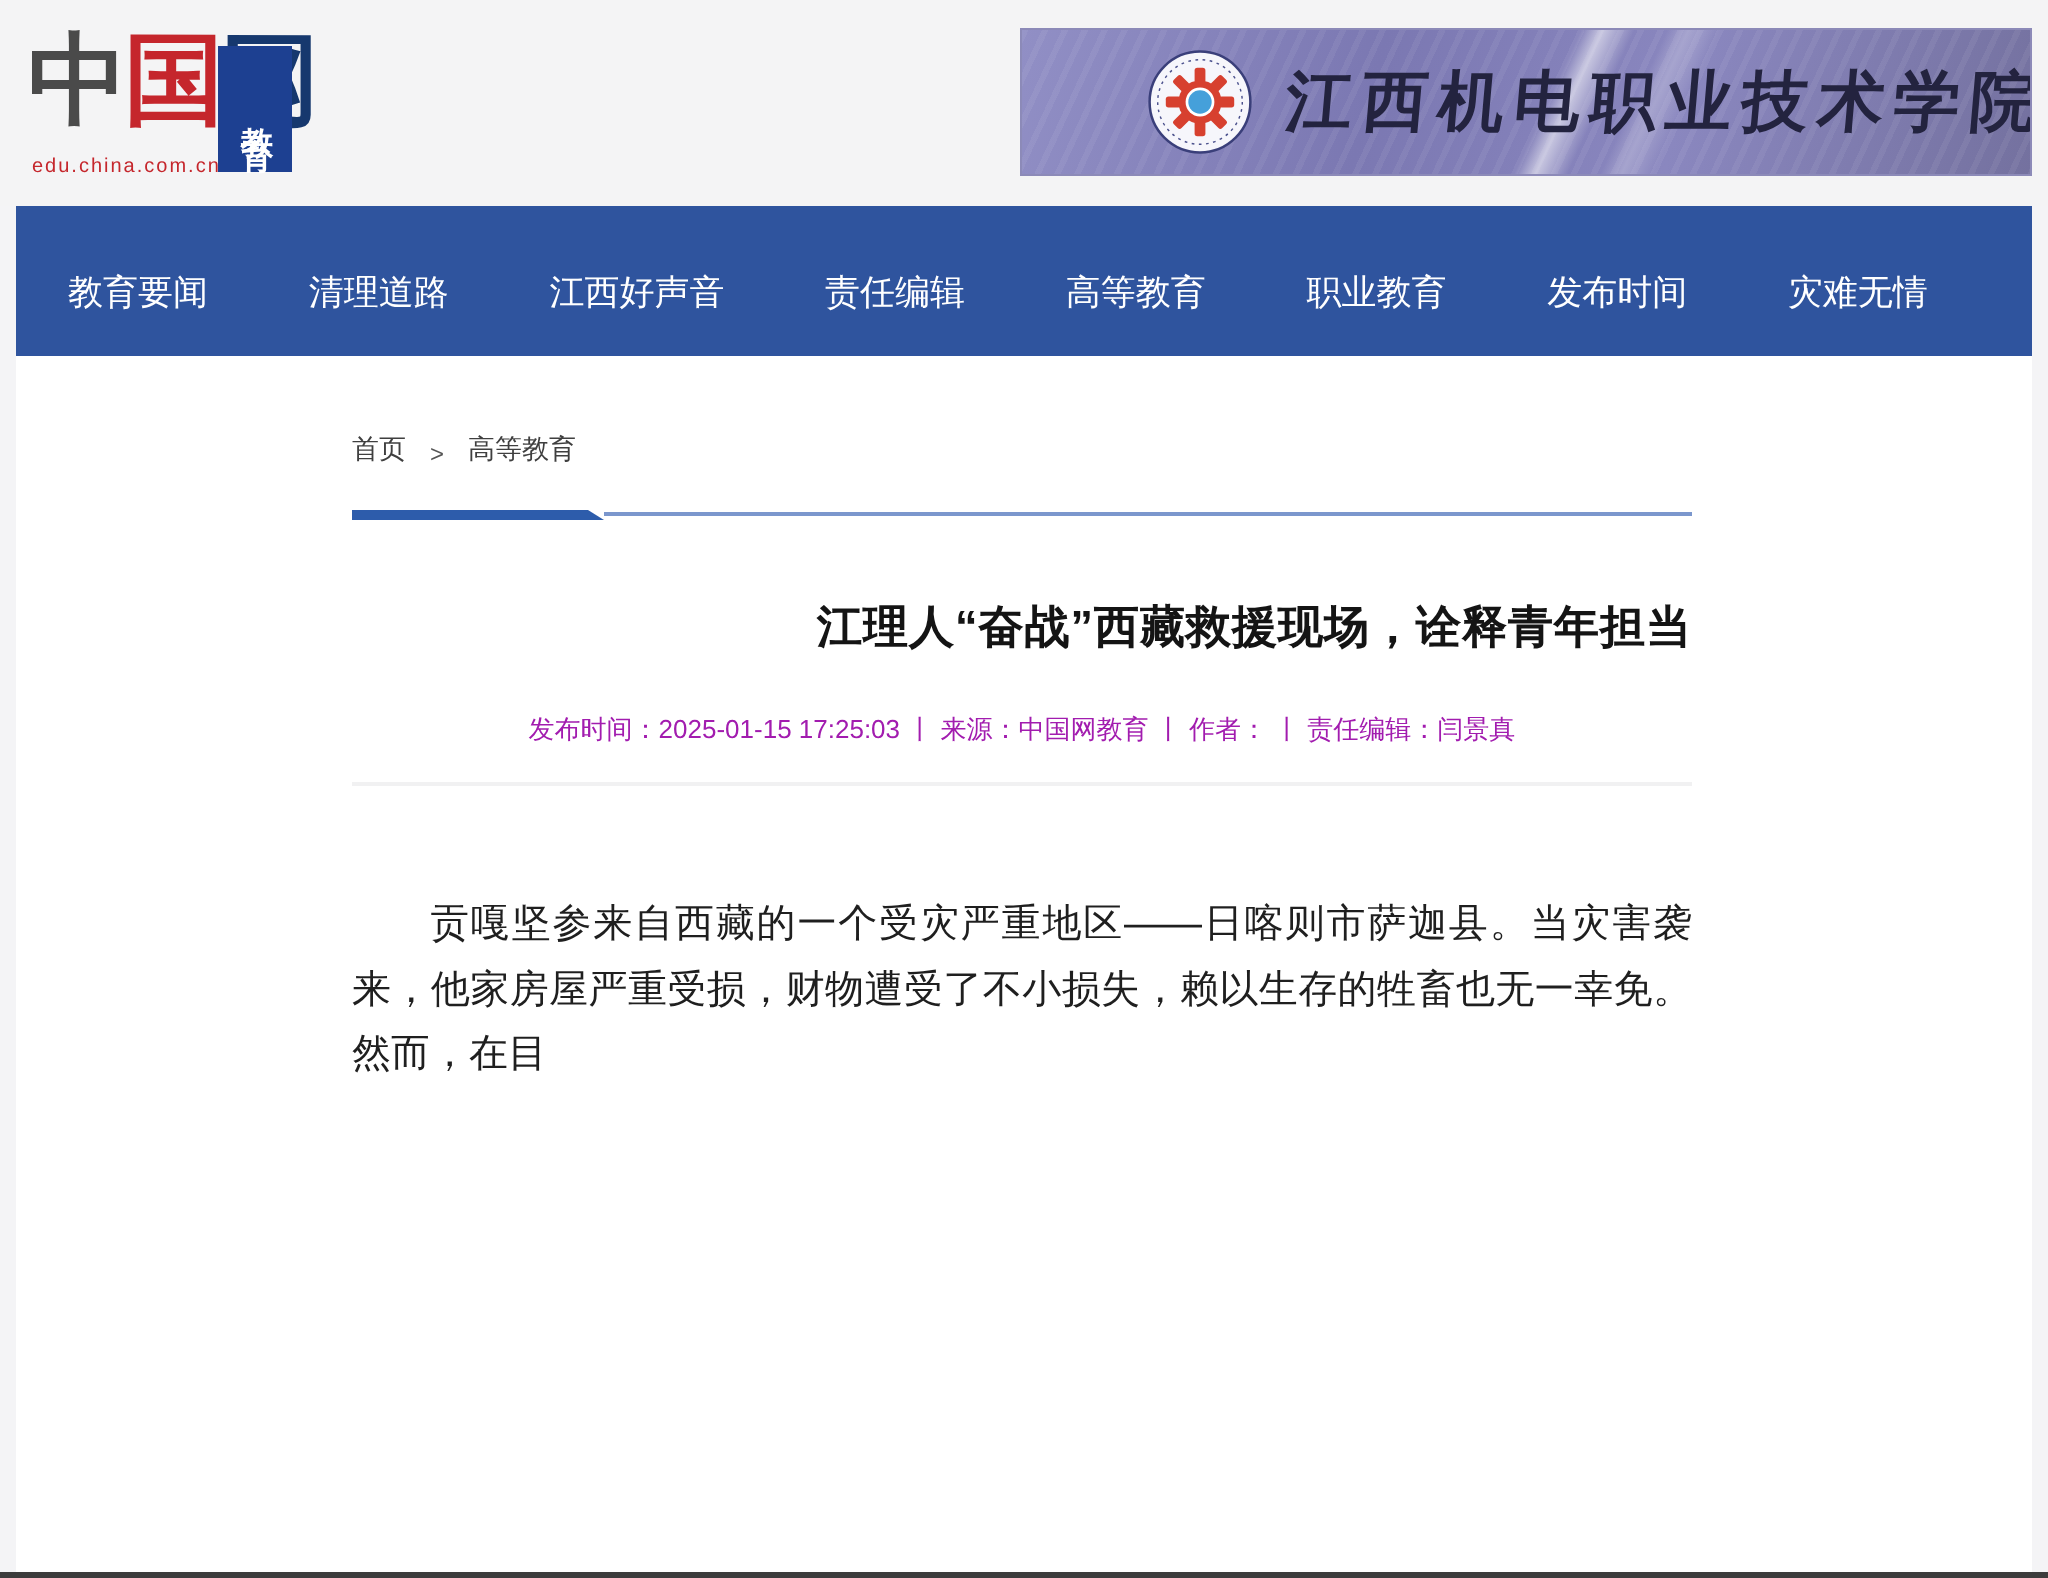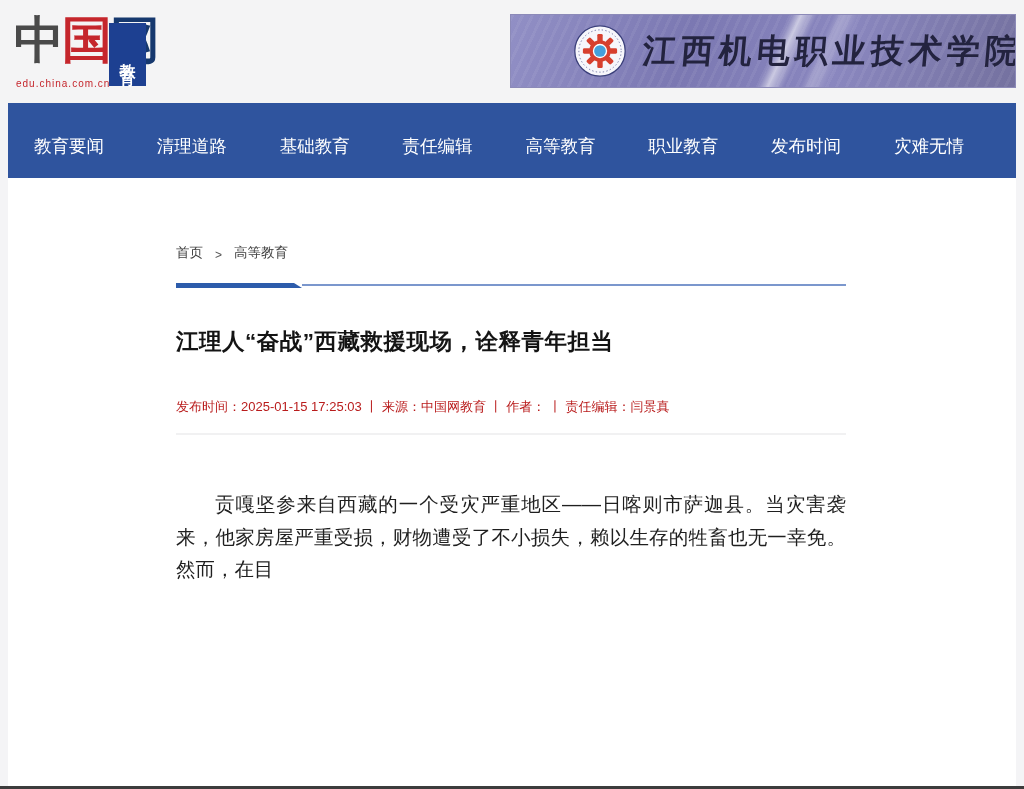--- a/index.html
+++ b/index.html
@@ -50,34 +50,34 @@
   
   .nav {
     position:absolute; top:103px; left:8px; width:1008px; height:86px;
     background:#2f549e; display:flex; align-items:center;
     justify-content:space-between; padding:0 52px 0 26px; list-style:none;
   }
   .nav li { color:#ffffff; font-size:17.5px; cursor:pointer; white-space:nowrap; }
   
   .main { position:absolute; top:178px; left:8px; width:1008px; height:611px; background:#ffffff; overflow:hidden; }
   .inner { width:670px; margin-left:168px; }
-  .breadcrumb { padding-top:38px; font-size:13.5px; color:#3f3f3f; display:flex; align-items:flex-end; gap:12px;margin-top:28px; }
+  .breadcrumb { padding-top:38px; font-size:13.5px; color:#3f3f3f; display:flex; align-items:flex-end; gap:12px; }
   .breadcrumb .crumb { cursor:pointer; }
   .breadcrumb .sep { color:#555; font-size:12px; }
   .crumb-divider { margin-top:21px; position:relative; height:6px; }
   .crumb-divider .thick {
     position:absolute; left:0; top:0; width:126px; height:5px; background:#2d5cab;
     clip-path:polygon(0 0, calc(100% - 8px) 0, 100% 100%, 0 100%);
   }
   .crumb-divider .thin { position:absolute; left:126px; right:0; top:1px; height:2px; background:#7b97cd; }
   .article-title {
-    margin-top:37px; text-align:left; font-size:22.5px; font-weight:bold;
+    margin-top:37px; text-align:right; font-size:22.5px; font-weight:bold;
     color:#141414; letter-spacing:0.5px;
   }
-  .article-meta { margin-top:41px; text-align:left; font-size:13px; color:#b91c1c; }
+  .article-meta { margin-top:27px; text-align:center; font-size:13px; color:#a21caf; }
   .meta-divider { margin-top:17px; height:2px; background:#f1f1f2; }
   .article-body { margin-top:53px; font-size:19.5px; line-height:32.5px; color:#1f1f1f; text-align:justify; }
   .article-body p { text-indent:2em; margin-bottom:9px; }
   .bottom-edge { position:absolute; bottom:0; left:0; width:1024px; height:3px; background:#3c3c3c; }
 </style>
 </head>
 <body>
 
 <div class="topbar">
   <a class="logo">
@@ -110,21 +110,21 @@
         </g>
       </svg>
     </div>
     <div class="school-name">江西机电职业技术学院</div>
   </div>
 </div>
 
 <ul class="nav">
   <li>教育要闻</li>
   <li>清理道路</li>
-  <li>基础教育</li>
+  <li>江西好声音</li>
   <li>责任编辑</li>
   <li>高等教育</li>
   <li>职业教育</li>
   <li>发布时间</li>
   <li>灾难无情</li>
 </ul>
 
 <div class="main">
   <div class="inner">
     <div class="breadcrumb">

